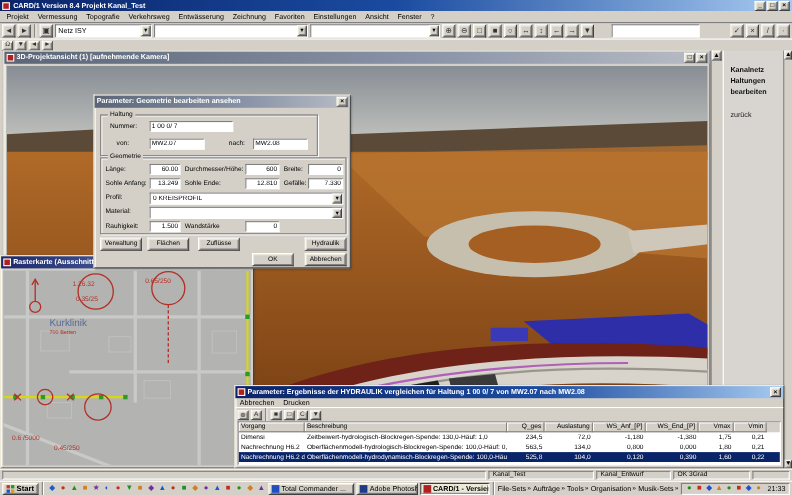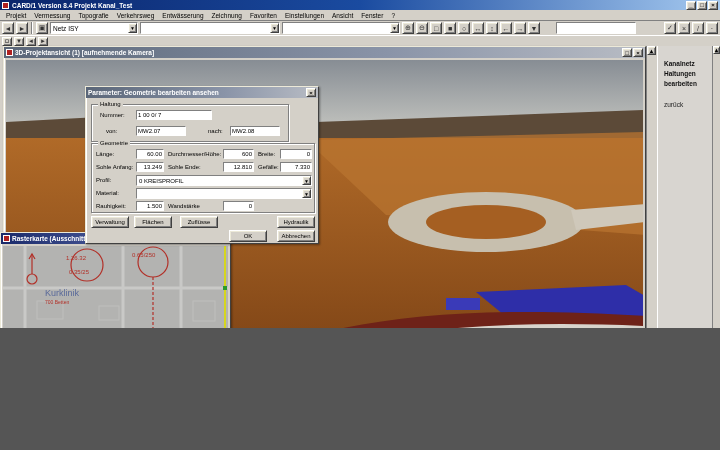--- a/index.html
+++ b/index.html
@@ -1,17 +1,17 @@
 <!DOCTYPE html>
 <html><head>
 <meta charset="utf-8">
 <style>
   * { margin:0; padding:0; box-sizing:border-box; font-family:"Liberation Sans",sans-serif; }
   html,body { background:#555; }
-  .screen { position:relative; width:720px; height:328px; background:#d4d0c8; overflow:hidden; font-size:7px; color:#000; }
+  .screen { position:relative; width:720px; height:450px; background:#d4d0c8; overflow:hidden; font-size:7px; color:#000; }
 
   
   .raised { background:#d4d0c8; border:1px solid; border-color:#ffffff #404040 #404040 #ffffff; box-shadow:inset 1px 1px 0 #ece9d8, inset -1px -1px 0 #808080; }
   .sunken { border:1px solid; border-color:#808080 #ffffff #ffffff #808080; }
   .window { position:absolute; background:#d4d0c8; border:1px solid; border-color:#ece9d8 #404040 #404040 #ece9d8; box-shadow:inset 1px 1px 0 #fff, 1px 1px 2px rgba(0,0,0,.4); }
   .tbar { height:11px; display:flex; align-items:center; gap:2px; padding:0 2px; color:#fff; font-size:6.5px; font-weight:bold; white-space:nowrap; overflow:hidden; }
   .tbar.active   { background:linear-gradient(90deg,#0a246a,#1a4ba0 55%,#a6caf0); }
   .tbar.inactive { background:linear-gradient(90deg,#5a6678,#8a94a8 60%,#b8bcc4); }
   .tbar.mapblue  { background:linear-gradient(90deg,#1a2a6a,#5a6aaa 70%,#8a9ac8); }
   .tbtn { width:10px; height:9px; font-size:6px; font-weight:bold; color:#000; display:flex; align-items:center; justify-content:center; line-height:1; }

